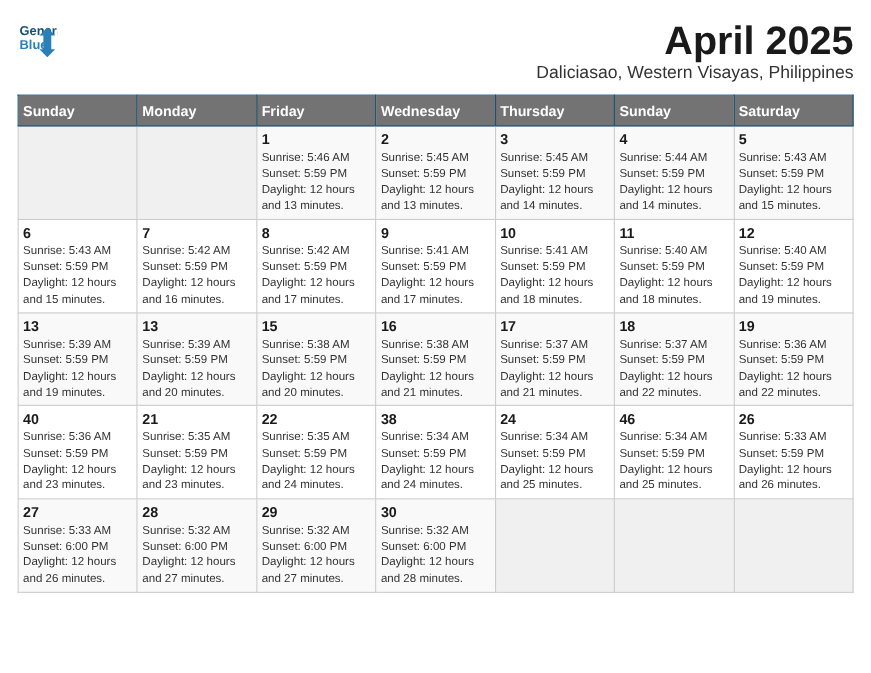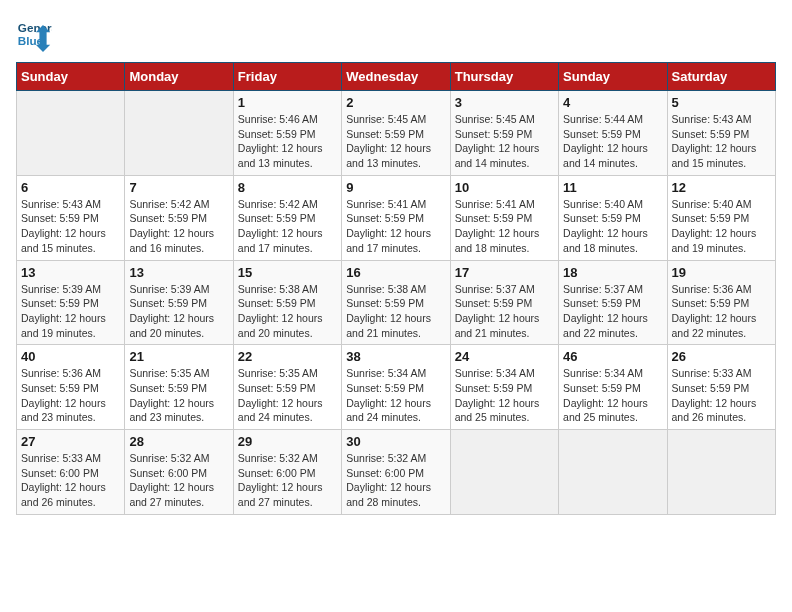--- a/index.html
+++ b/index.html
@@ -36,21 +36,21 @@
     .subtitle {
       font-size: 16px;
       color: #333;
     }
     table {
       width: 100%;
       border-collapse: collapse;
       font-size: 11px;
     }
     thead tr th {
-      background-color: #b91c1c;
+      background-color: #737373;
       color: #fff;
       padding: 6px 4px;
       text-align: left;
       font-size: 13px;
       font-weight: bold;
       border: 1px solid #1a5276;
     }
     tbody tr td {
       border: 1px solid #ccc;
       vertical-align: top;
@@ -83,20 +83,24 @@
 </head>
 <body>
 
 <div class="header-area">
   <div class="logo">
     <svg class="logo-icon" viewBox="0 0 40 40">
       <text x="2" y="18" font-size="13" font-weight="bold" fill="#1a5276">General</text>
       <text x="2" y="32" font-size="13" font-weight="bold" fill="#2980b9">Blue</text>
       <polygon points="30,10 38,18 34,18 34,32 38,32 30,40 22,32 26,32 26,18 22,18" fill="#2980b9"></polygon>
     </svg>
+  </div>
+  <div class="title-area">
+    <div class="main-title">April 2025</div>
+    <div class="subtitle">Daliciasao, Western Visayas, Philippines</div>
   </div>
 </div>
 
 <table>
   <thead>
     <tr id="weekday-header">
         <th>Sunday</th>
         <th>Monday</th>
         <th>Friday</th>
         <th>Wednesday</th>

